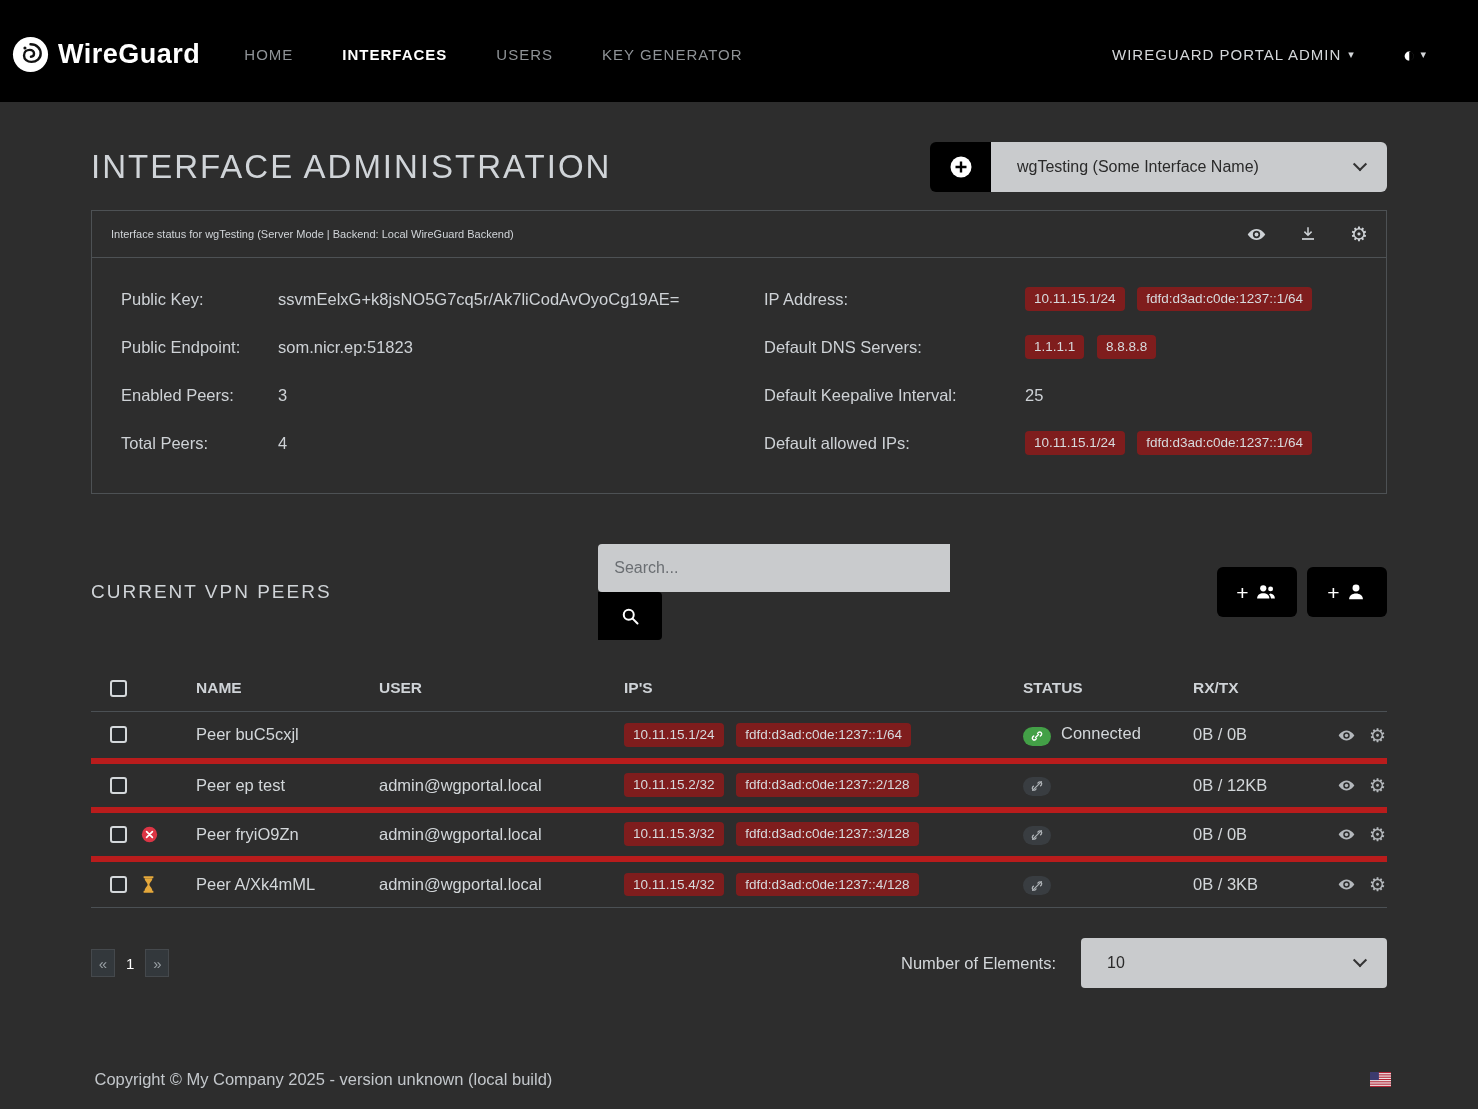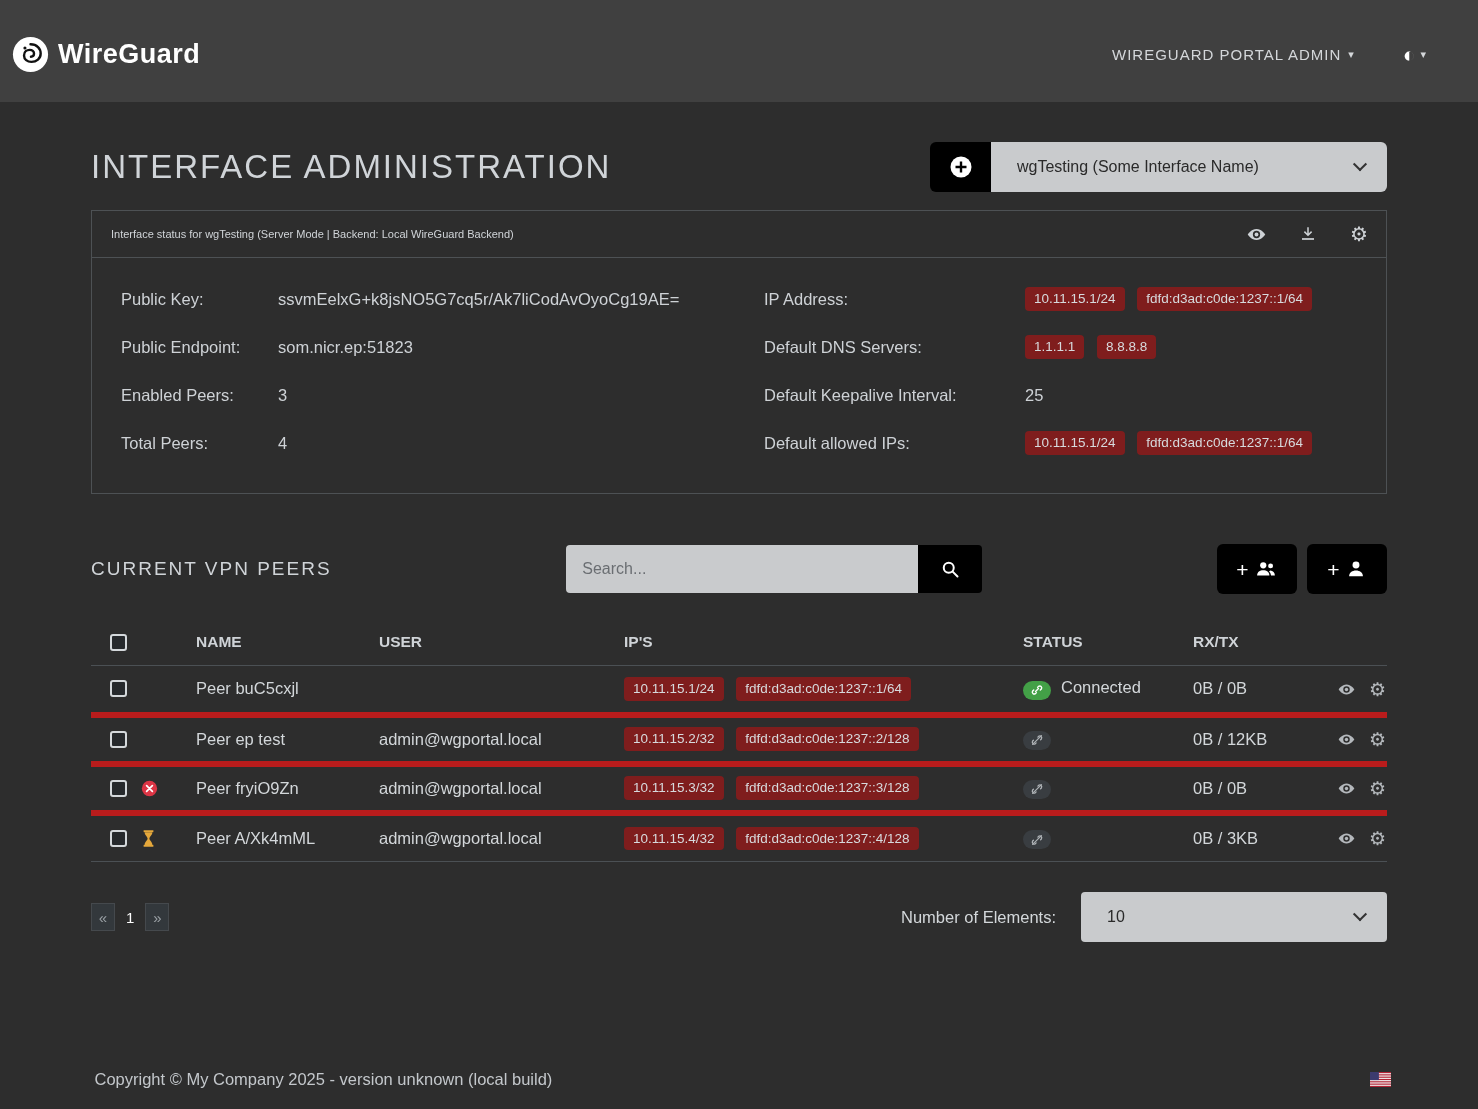--- a/index.html
+++ b/index.html
@@ -7,21 +7,21 @@
   body {
     background: #2d2d2d;
     color: #d3d7da;
     font-family: "Liberation Sans", sans-serif;
     overflow: hidden;
     display: flex;
     flex-direction: column;
   }
   
   .navbar {
-    height: 102px; background: #404040; flex: 0 0 auto;
+    height: 102px; background: #000000; flex: 0 0 auto;
     display: flex; align-items: center; padding: 7px 52px 0 12px;
   }
   .brand { display: flex; align-items: center; gap: 9px; margin-right: 44px; }
   .brand-text { color: #fff; font-size: 27px; font-weight: 700; letter-spacing: .5px; }
   .nav-links { display: flex; }
   .nav-link {
     color: #8f9397; font-size: 15px; letter-spacing: 1px; text-decoration: none;
     margin-right: 49px; font-weight: 400;
   }
   .nav-link.active { color: #fff; font-weight: 700; }
@@ -62,21 +62,21 @@
   .col-right .kv .k { width: 261px; }
   .kv .v { color: #ced2d6; }
   .badge {
     display: inline-block; background: #7f1d1d; color: #d7dadd; font-size: 13.5px;
     padding: 5px 9px; border-radius: 4px; margin-right: 8px; line-height: 1;
   }
 
   
   .peers-head { display: flex; align-items: center; margin-top: 50px; }
   .peers-title { font-size: 19px; font-weight: 500; letter-spacing: 2px; color: #d0d4d8; }
-  .search-group { display: flex; margin-left: auto; }
+  .search-group { display: flex; margin-left: auto; flex-direction: column; }
   .search-input {
     width: 352px; height: 48px; background: #c9cbcd; border: none; outline: none;
     padding: 0 16px; font-size: 16px; color: #333; border-radius: 4px 0 0 4px;
     font-family: "Liberation Sans", sans-serif;
   }
   .search-input::placeholder { color: #6a6e72; }
   .search-btn { width: 64px; height: 48px; border-radius: 0 4px 4px 0; }
   .add-btns { margin-left: auto; display: flex; gap: 10px; }
   .add-btn { width: 80px; height: 50px; border-radius: 6px; gap: 5px; font-size: 21px; }
   .add-btn .plus { font-size: 21px; font-weight: 400; line-height: 1; }
@@ -132,20 +132,26 @@
 <nav class="navbar">
   <div class="brand">
     <span>
       <svg width="37" height="37" viewBox="0 0 40 40">
         <circle cx="20" cy="20" r="19" fill="#fff"></circle>
         <path d="M20 9c7 0 11 4.5 11 10s-4.5 9-10 9c-4.5 0-8-3-8-7s3-6 6.2-6c2.6 0 4.6 1.8 4.6 4s-1.6 3.4-3.3 3.4" fill="none" stroke="#111" stroke-width="2.6" stroke-linecap="round"></path>
         <circle cx="14" cy="13" r="1.7" fill="#111"></circle>
       </svg>
     </span>
     <span class="brand-text">WireGuard</span>
+  </div>
+  <div class="nav-links">
+    <a href="#" class="nav-link">HOME</a>
+    <a href="#" class="nav-link active">INTERFACES</a>
+    <a href="#" class="nav-link">USERS</a>
+    <a href="#" class="nav-link">KEY GENERATOR</a>
   </div>
   <div class="nav-right">
     <div class="user-menu">
       <span>WIREGUARD PORTAL ADMIN</span>
       <span class="caret">▾</span>
     </div>
     <div class="theme-toggle">
       <span>◐</span>
       <span class="caret">▾</span>
     </div>

